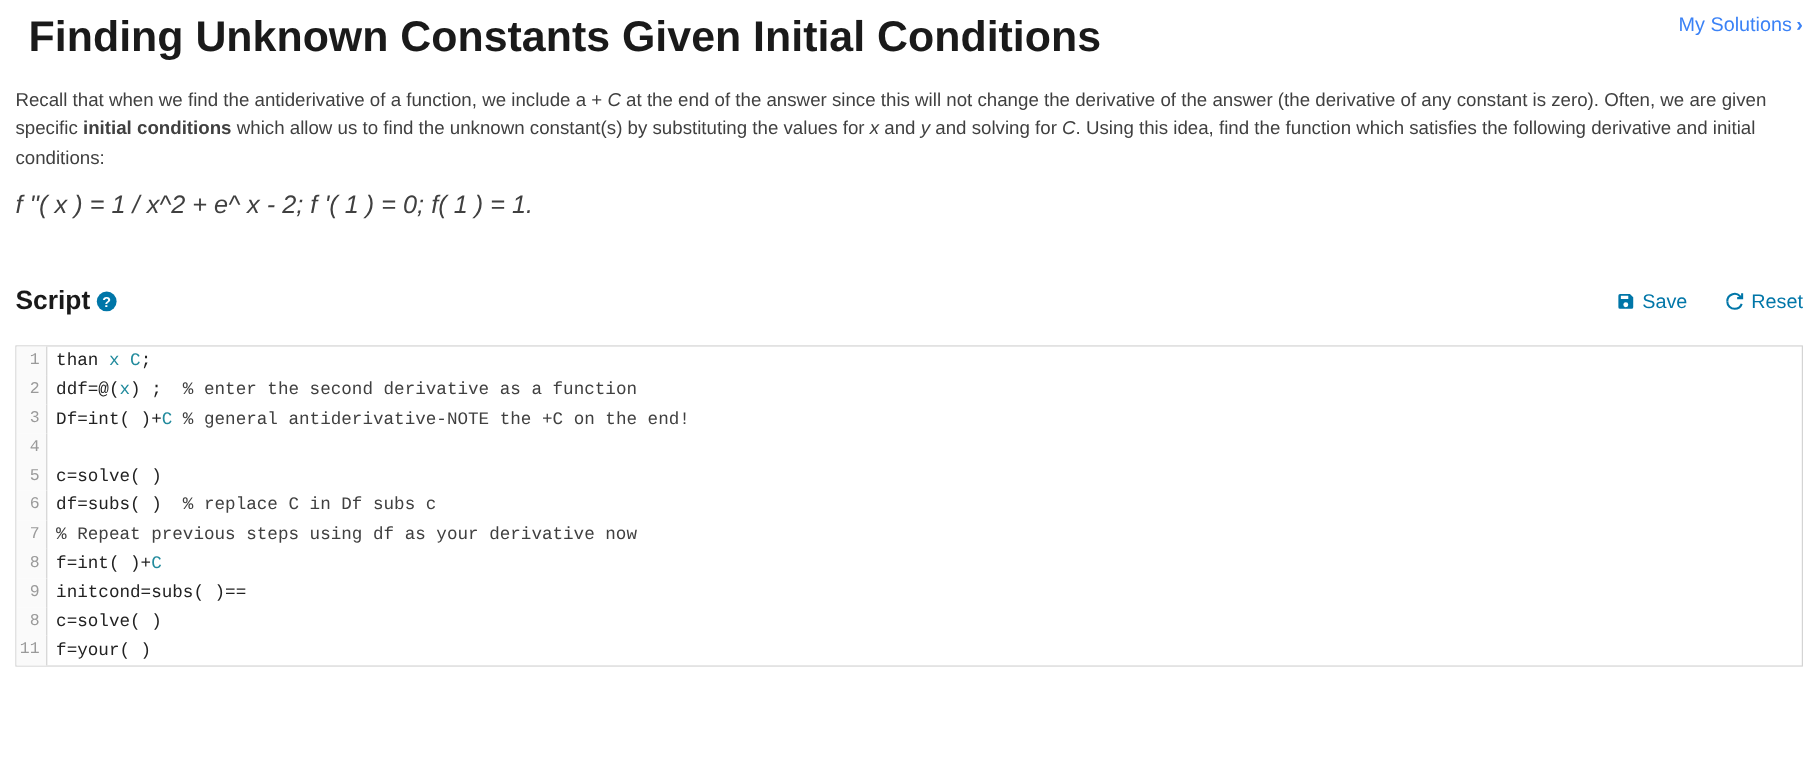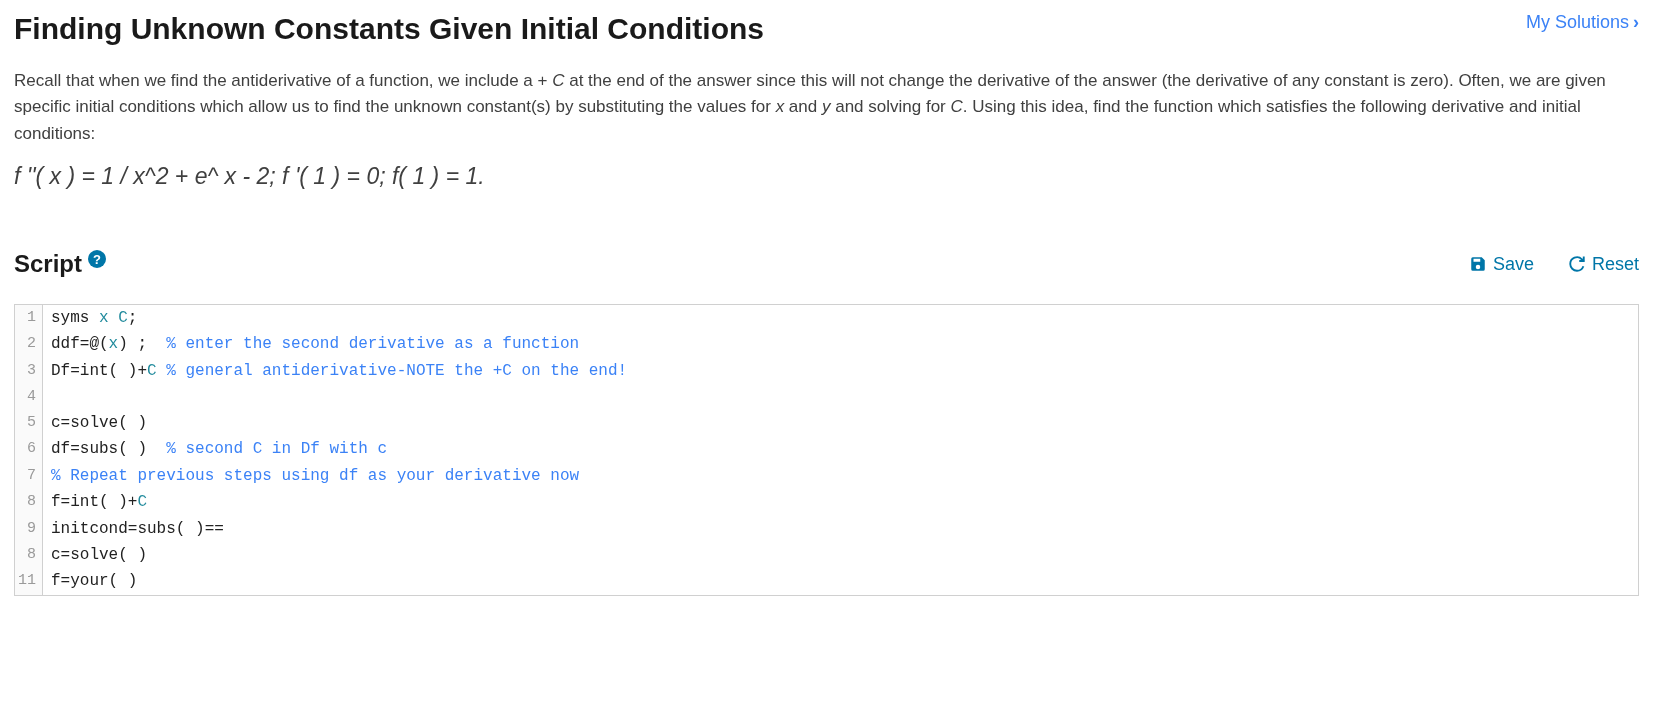--- a/index.html
+++ b/index.html
@@ -10,23 +10,24 @@
       padding: 12px 14px;
       font-size: 16px;
     }
     .header-row {
       display: flex;
       justify-content: space-between;
       align-items: flex-start;
       margin-bottom: 22px;
     }
     .page-title {
-      font-size: 30px;
+      font-size: 39px;
       font-weight: 700;
       color: #1a1a1a;
+      margin-left: 12px;
     }
     .my-solutions {
       color: #3b82f6;
       font-size: 18px;
       text-decoration: none;
       display: flex;
       align-items: center;
       gap: 4px;
       cursor: pointer;
       white-space: nowrap;
@@ -35,39 +36,40 @@
       font-size: 18px;
       font-weight: bold;
     }
     .problem-text {
       font-size: 17px;
       line-height: 1.55;
       color: #404040;
       margin-bottom: 16px;
     }
     .problem-text .ital { font-style: italic; }
-    .problem-text .bold { font-weight: 400; }
+    .problem-text .bold { font-weight: 700; }
     .equation {
       font-size: 23px;
       color: #404040;
       font-style: italic;
       margin-bottom: 60px;
     }
 
     .script-row {
       display: flex;
       justify-content: space-between;
       align-items: center;
       margin-bottom: 26px;
     }
     .script-title {
       font-size: 24px;
       font-weight: 700;
       color: #1a1a1a;
       display: flex;
+      align-items: center;
       gap: 6px;
     }
     .help-icon {
       display: inline-flex;
       width: 18px;
       height: 18px;
       border-radius: 50%;
       background: #0076a8;
       color: #fff;
       align-items: center;
@@ -119,21 +121,21 @@
       user-select: none;
       font-size: 15px;
       padding-top: 1px;
     }
     .code-content {
       padding-left: 8px;
       white-space: pre;
       color: #222;
     }
     .sym { color: #228b9d; } 
-    .comment { color: #3b82f6; }
+    .comment { color: #404040; }
   </style>
 </head>
 <body>
 
 <div class="header-row">
   <h1 class="page-title">Finding Unknown Constants Given Initial Conditions</h1>
   <a class="my-solutions">
     <span>My Solutions</span>
     <span class="chevron-right">›</span>
   </a>
@@ -164,40 +166,40 @@
           <path d="M3 12a9 9 0 0 0 9 9 9 9 0 0 0 8.5-6"></path>
         </svg>
       <span>Reset</span>
     </button>
   </div>
 </div>
 
 <div class="code-editor">
   <div class="code-line">
     <div class="gutter">1</div>
-    <div class="code-content"><span>syms </span><span class="sym">x</span><span> </span><span class="sym">C</span><span>;</span></div>
+    <div class="code-content"><span>than </span><span class="sym">x</span><span> </span><span class="sym">C</span><span>;</span></div>
   </div>
   <div class="code-line">
     <div class="gutter">2</div>
     <div class="code-content"><span>ddf=@(</span><span class="sym">x</span><span>) ;  </span><span class="comment">% enter the second derivative as a function</span></div>
   </div>
   <div class="code-line">
     <div class="gutter">3</div>
     <div class="code-content"><span>Df=int( )+</span><span class="sym">C</span><span> </span><span class="comment">% general antiderivative-NOTE the +C on the end!</span></div>
   </div>
   <div class="code-line">
     <div class="gutter">4</div>
   </div>
   <div class="code-line">
     <div class="gutter">5</div>
     <div class="code-content"><span>c=solve( )</span></div>
   </div>
   <div class="code-line">
     <div class="gutter">6</div>
-    <div class="code-content"><span>df=subs( )  </span><span class="comment">% second C in Df with c</span></div>
+    <div class="code-content"><span>df=subs( )  </span><span class="comment">% replace C in Df subs c</span></div>
   </div>
   <div class="code-line">
     <div class="gutter">7</div>
     <div class="code-content"><span class="comment">% Repeat previous steps using df as your derivative now</span></div>
   </div>
   <div class="code-line">
     <div class="gutter">8</div>
     <div class="code-content"><span>f=int( )+</span><span class="sym">C</span></div>
   </div>
   <div class="code-line">

